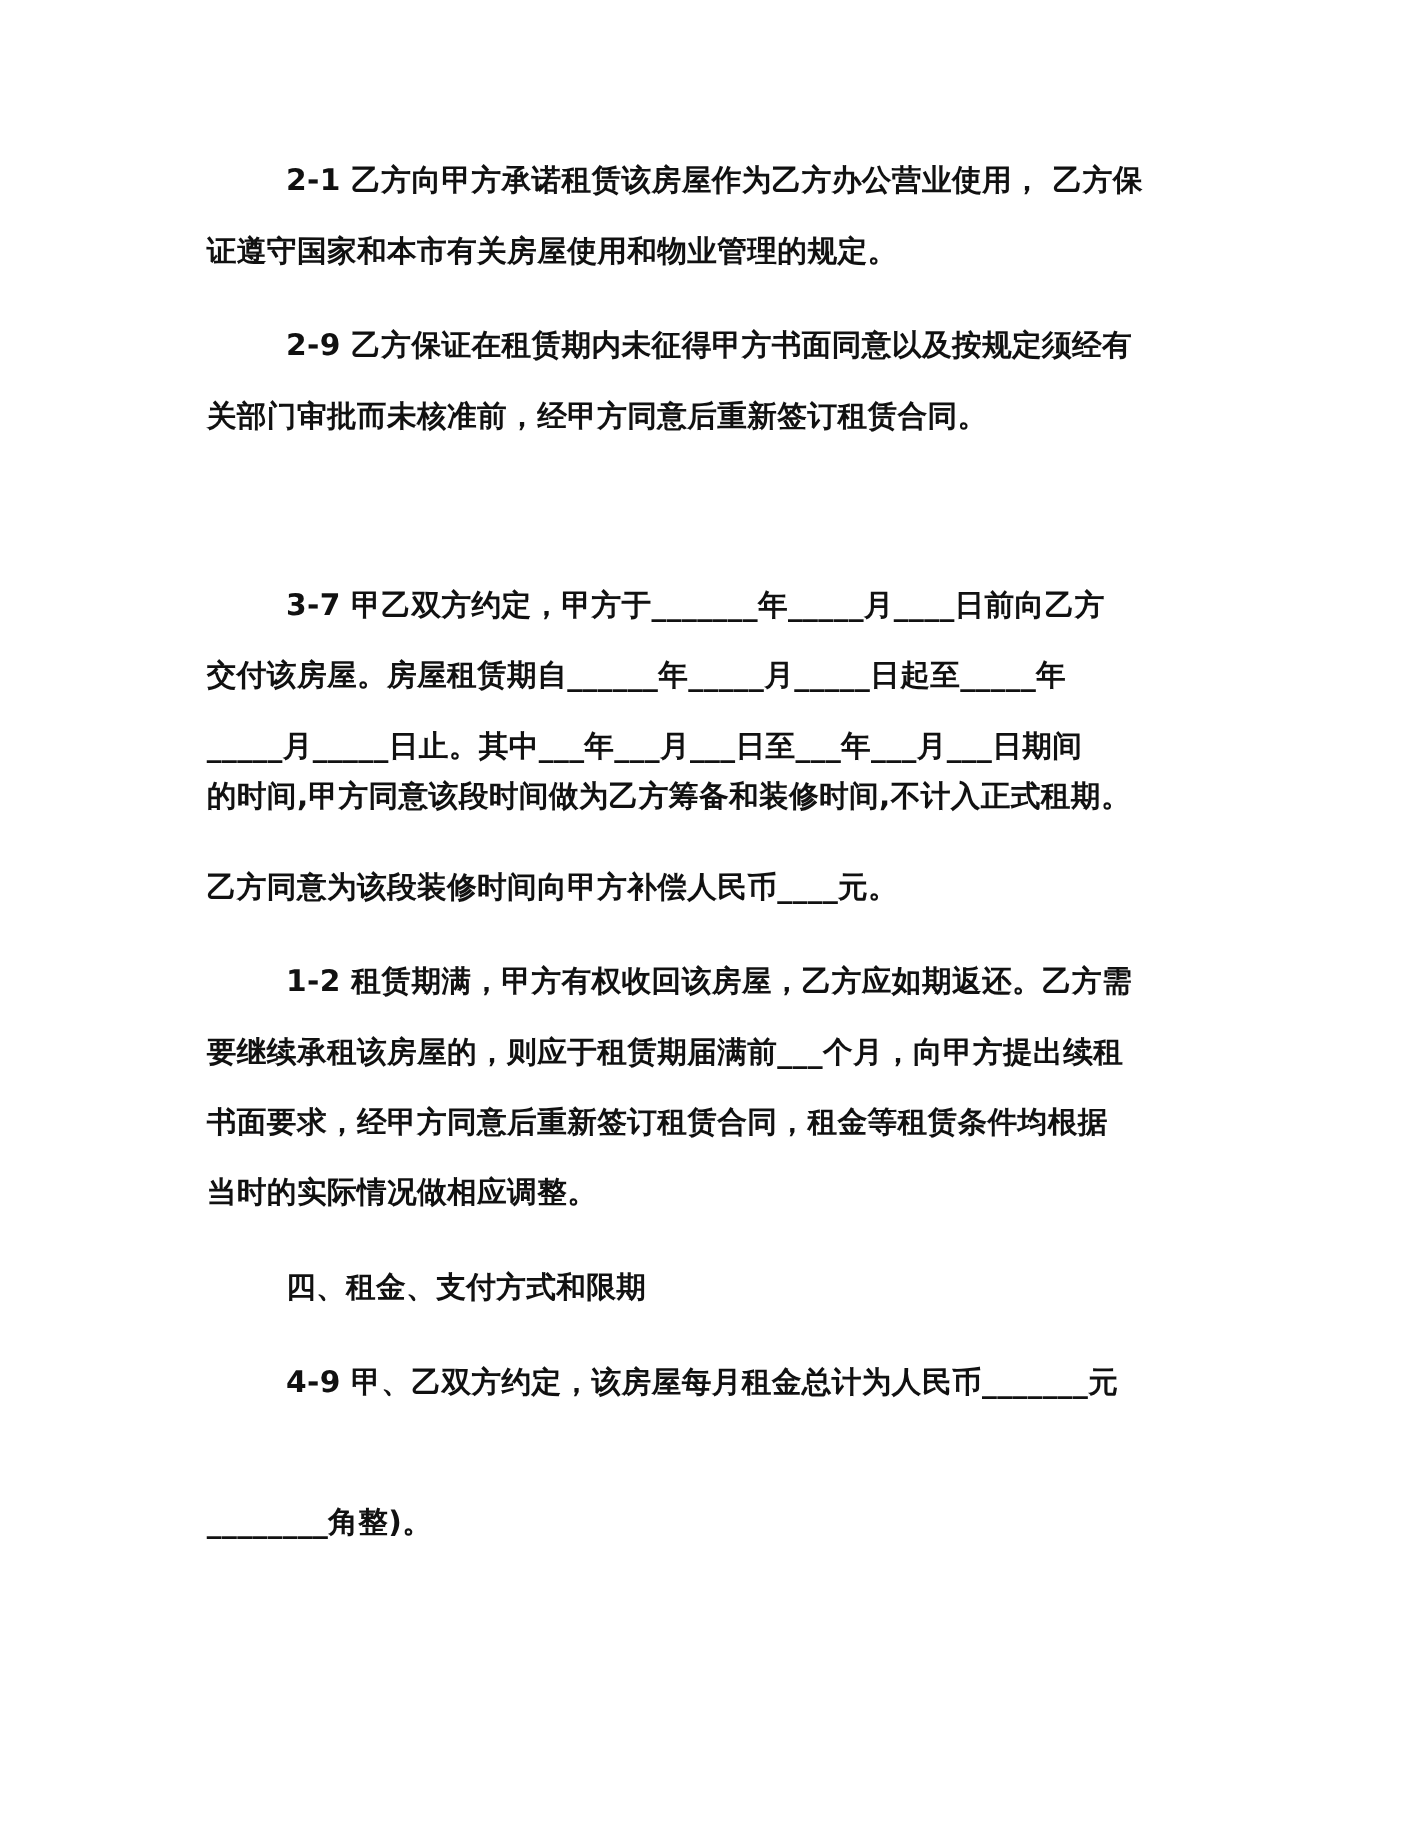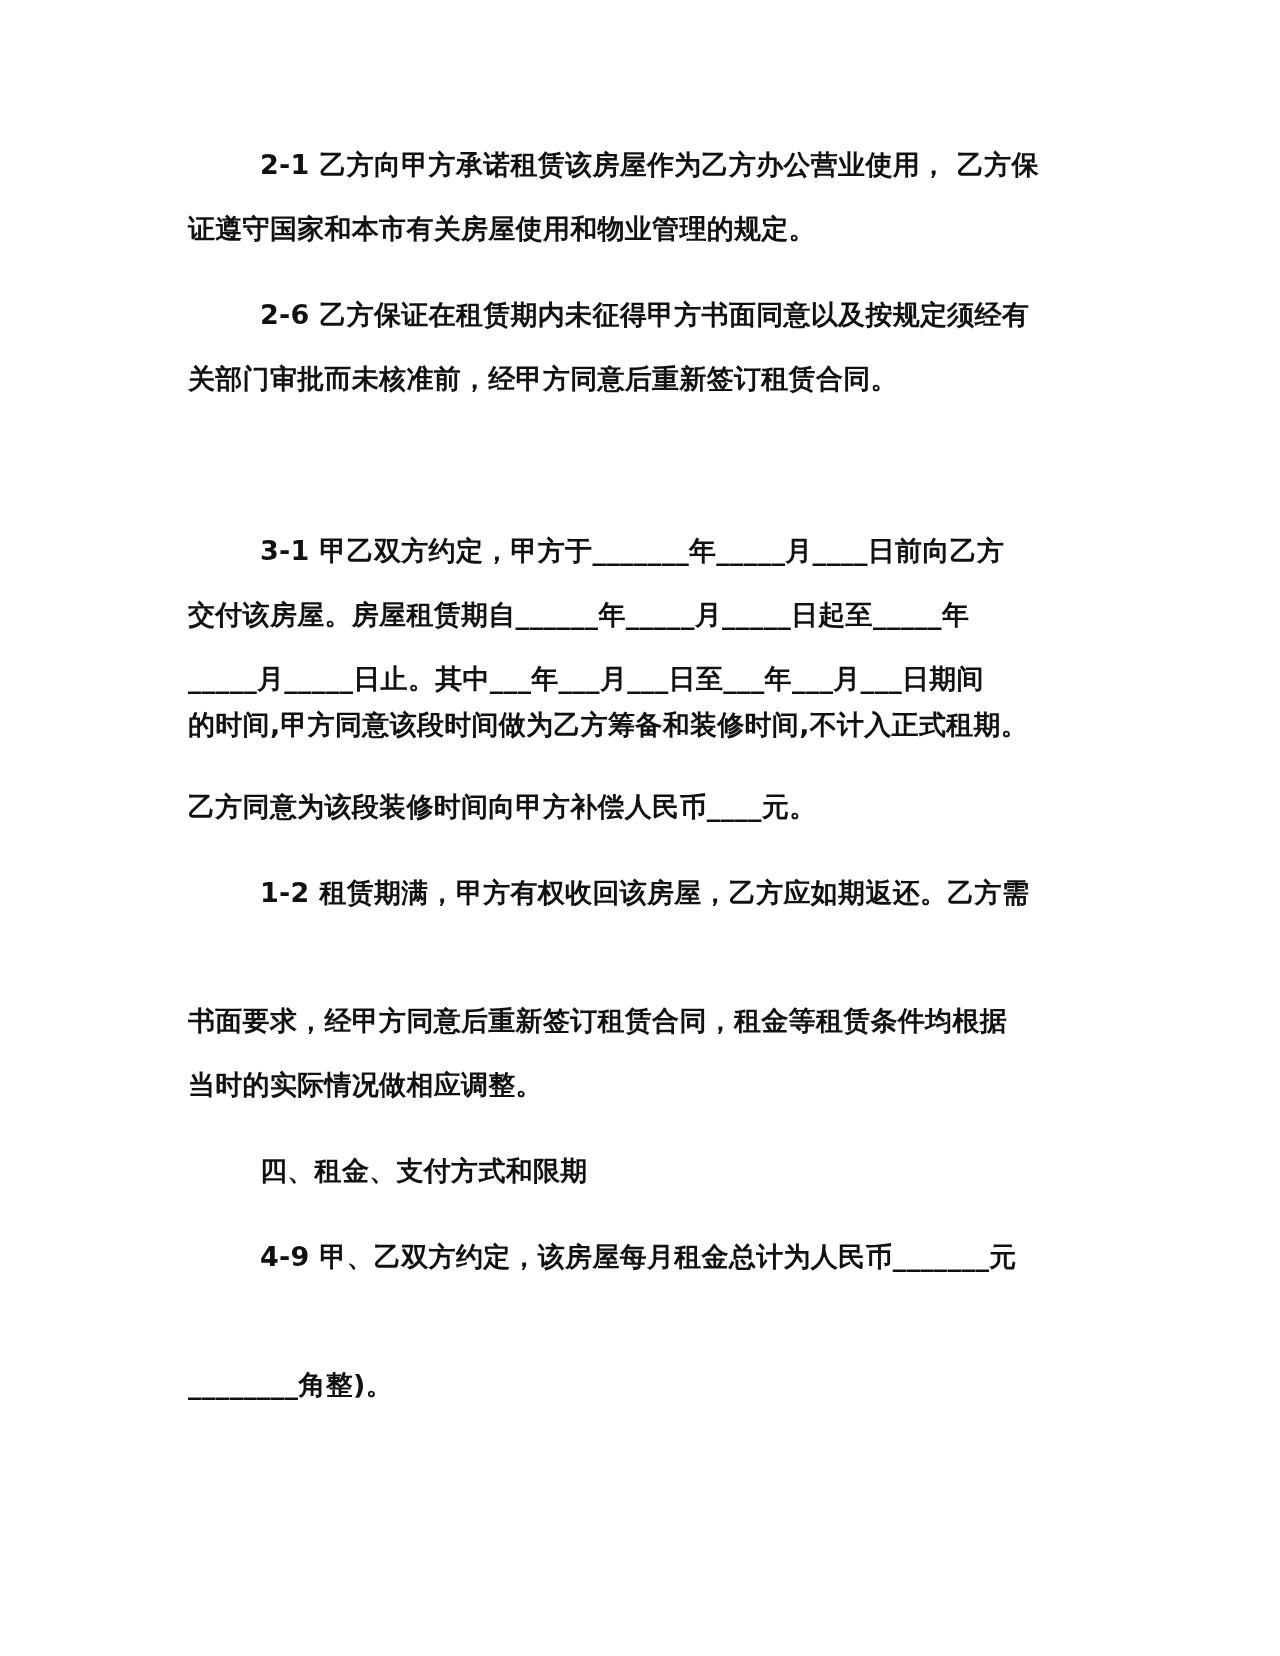--- a/index.html
+++ b/index.html
@@ -23,26 +23,27 @@
       letter-spacing: 0.3px;
     }
     .indent { left: 260px; }
   </style>
 </head>
 <body>
 
 <div class="page">
   <div class="line indent" style="top:148px">2-1 乙方向甲方承诺租赁该房屋作为乙方办公营业使用， 乙方保</div>
   <div class="line" style="top:212px">证遵守国家和本市有关房屋使用和物业管理的规定。</div>
-  <div class="line indent" style="top:298px">2-6 乙方保证在租赁期内未征得甲方书面同意以及按规定须经有</div>
+  <div class="line indent" style="top:298px">2-9 乙方保证在租赁期内未征得甲方书面同意以及按规定须经有</div>
   <div class="line" style="top:362px">关部门审批而未核准前，经甲方同意后重新签订租赁合同。</div>
-  <div class="line indent" style="top:534px">3-1 甲乙双方约定，甲方于_______年_____月____日前向乙方</div>
+  <div class="line indent" style="top:534px">3-7 甲乙双方约定，甲方于_______年_____月____日前向乙方</div>
   <div class="line" style="top:598px">交付该房屋。房屋租赁期自______年_____月_____日起至_____年</div>
   <div class="line" style="top:662px">_____月_____日止。其中___年___月___日至___年___月___日期间</div>
   <div class="line" style="top:708px">的时间,甲方同意该段时间做为乙方筹备和装修时间,不计入正式租期。</div>
   <div class="line" style="top:790px">乙方同意为该段装修时间向甲方补偿人民币____元。</div>
   <div class="line indent" style="top:876px">1-2 租赁期满，甲方有权收回该房屋，乙方应如期返还。乙方需</div>
+  <div class="line" style="top:940px">要继续承租该房屋的，则应于租赁期届满前___个月，向甲方提出续租</div>
   <div class="line" style="top:1004px">书面要求，经甲方同意后重新签订租赁合同，租金等租赁条件均根据</div>
   <div class="line" style="top:1068px">当时的实际情况做相应调整。</div>
   <div class="line indent" style="top:1154px">四、租金、支付方式和限期</div>
   <div class="line indent" style="top:1240px">4-9 甲、乙双方约定，该房屋每月租金总计为人民币_______元</div>
   <div class="line" style="top:1368px">________角整)。</div>
 </div>
 
 </body></html>

